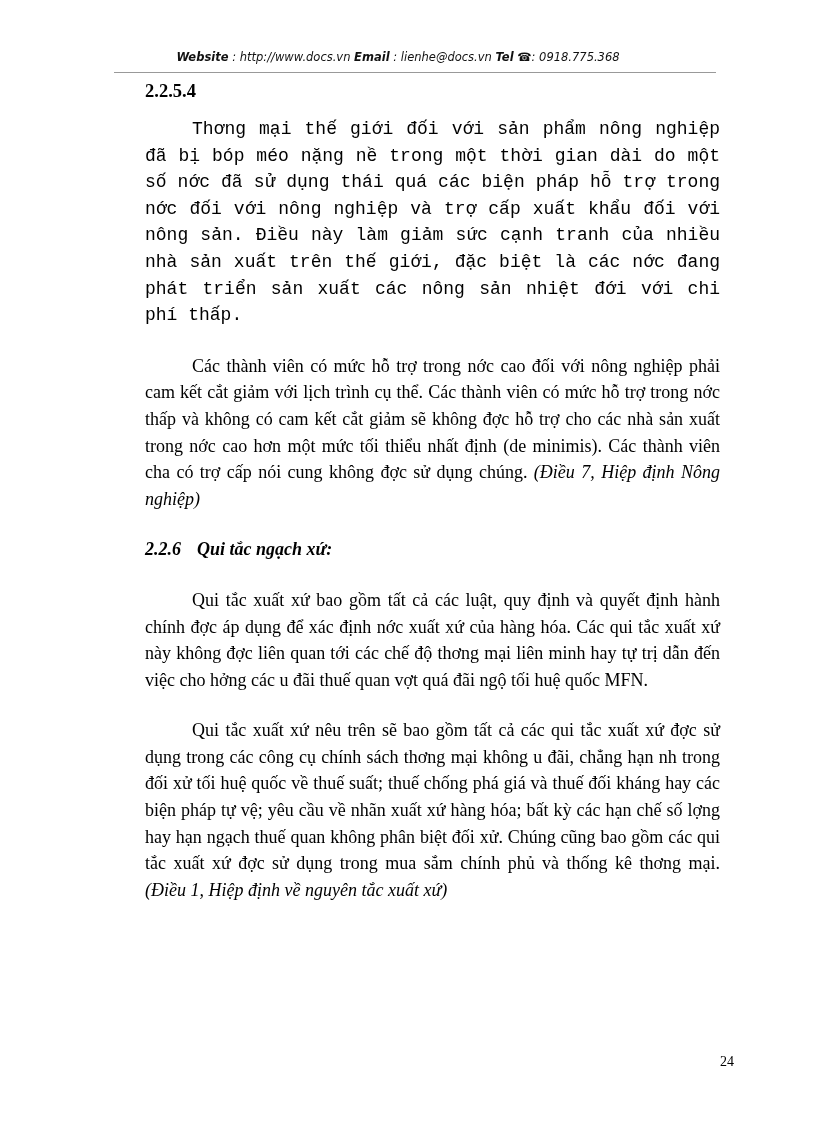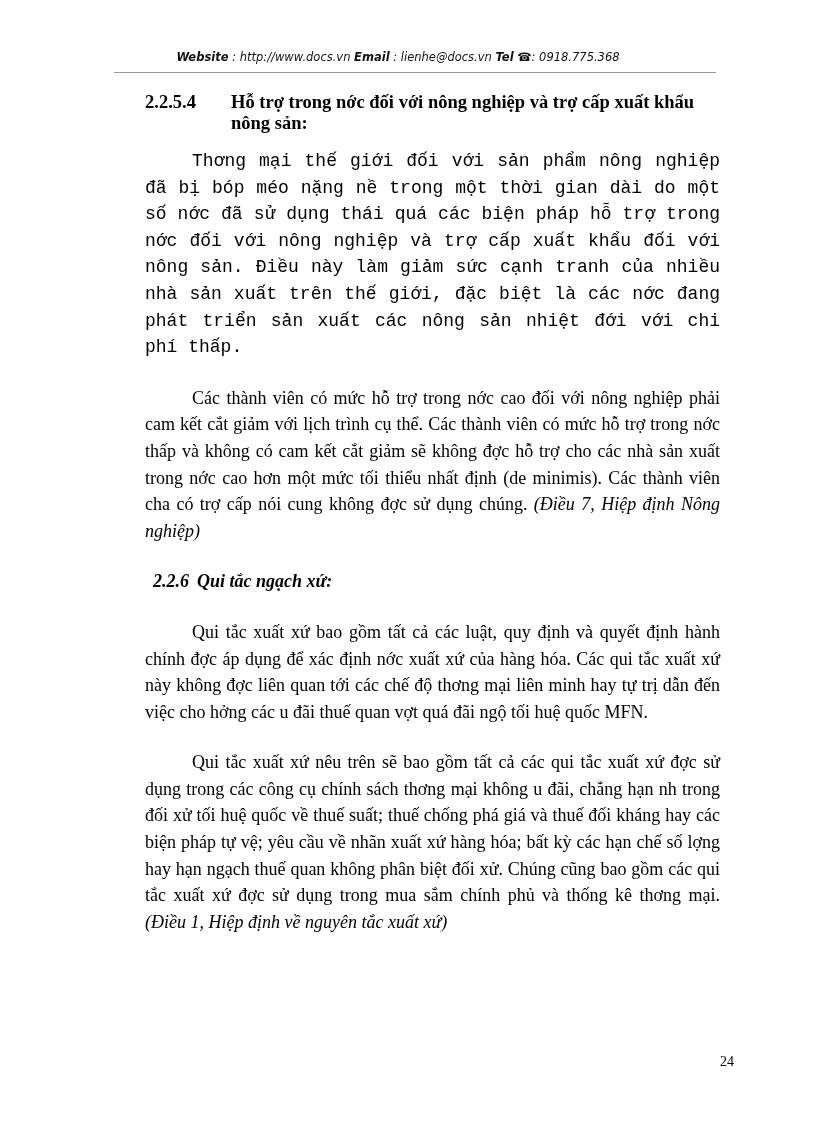--- a/index.html
+++ b/index.html
@@ -1,50 +1,49 @@
 <!DOCTYPE html>
 <html><head>
 <meta charset="utf-8">
 <style>
   html, body { margin: 0; padding: 0; background: #ffffff; }
   body { width: 816px; height: 1123px; position: relative; overflow: hidden; color: #000; }
   .header { position: absolute; left: 0; top: 50px; width: 796px; text-align: center;
             font-family: "DejaVu Sans", sans-serif; font-size: 11.5px; font-style: italic; color: #111; }
   .header b { font-weight: bold; }
   .header-rule { position: absolute; left: 114px; top: 72px; width: 602px; height: 1px; background: #999; }
-  .content { position: absolute; left: 145px; top: 88px; width: 575px;
+  .content { position: absolute; left: 145px; top: 77px; width: 575px;
              font-family: "Liberation Serif", serif; font-size: 18px; line-height: 26.6px; }
   .h1 { font-weight: bold; font-size: 18.5px; line-height: 21px; display: flex; margin-top: 4px; }
   .h1 .num { width: 86px; flex: none; }
   .h1 .ttl { flex: 1; }
   p { margin: 0; text-align: justify; text-indent: 47px; }
   .p1 { margin-top: 14px; font-family: Liberation Mono, monospace; }
   .gap { margin-top: 24px; }
   .cite { font-style: italic; }
   .h2 { font-weight: bold; font-style: italic; font-size: 18px; margin-top: 24px; display: flex; }
-  .h2 .num { width: 52px; flex: none; text-align: center; }
+  .h2 .num { width: 52px; flex: none; }
   .pageno { position: absolute; left: 720px; top: 1054px; font-family: "Liberation Serif", serif; font-size: 14px; }
 </style>
 </head>
 <body>
 
 <div class="header">
   <b>Website</b>
   <span>: http://www.docs.vn</span>
   <b>Email</b>
   <span>: lienhe@docs.vn</span>
   <b>Tel</b>
   <b>☎</b><span>: 0918.775.368</span>
 </div>
 <div class="header-rule"></div>
 
 <div class="content">
   <div class="h1">
     <span class="num">2.2.5.4</span>
-    <span class="ttl">Hỗ trợ trong nớc  đối với nông nghiệp và trợ cấp xuất khẩu nông sản:</span>
   </div>
   <p class="p1">Thơng  mại thế giới đối với sản phẩm nông nghiệp đã bị bóp méo nặng nề trong một thời gian dài do một số nớc  đã sử dụng thái quá các biện pháp hỗ trợ trong nớc  đối với nông nghiệp và trợ cấp xuất khẩu đối với nông sản. Điều này làm giảm sức cạnh tranh của nhiều nhà sản xuất trên thế giới, đặc biệt là các nớc  đang phát triển sản xuất các nông sản nhiệt đới với chi phí thấp.</p>
   <p class="gap"><span>Các thành viên có mức hỗ trợ trong nớc  cao đối với nông nghiệp phải cam kết cắt giảm với lịch trình cụ thể. Các thành viên có mức hỗ trợ trong nớc  thấp và không có cam kết cắt giảm sẽ không đợc  hỗ trợ cho các nhà sản xuất trong nớc  cao hơn một mức tối thiểu nhất định (de minimis). Các thành viên cha  có trợ cấp nói cung không đợc  sử dụng chúng. </span><span class="cite">(Điều 7, Hiệp định Nông nghiệp)</span></p>
 
   <div class="h2">
     <span class="num">2.2.6</span>
     <span>Qui tắc ngạch xứ:</span>
   </div>
   <p class="gap">Qui tắc xuất xứ bao gồm tất cả các luật, quy định và quyết định hành chính đợc  áp dụng để xác định nớc  xuất xứ của hàng hóa. Các qui tắc xuất xứ này không đợc  liên quan tới các chế độ thơng  mại liên minh hay tự trị dẫn đến việc cho hởng  các u  đãi thuế quan vợt  quá đãi ngộ tối huệ quốc MFN.</p>
   <p class="gap"><span>Qui tắc xuất xứ nêu trên sẽ bao gồm tất cả các qui tắc xuất xứ đợc  sử dụng trong các công cụ chính sách thơng  mại không u  đãi, chẳng hạn nh  trong đối xử tối huệ quốc về thuế suất; thuế chống phá giá và thuế đối kháng hay các biện pháp tự vệ; yêu cầu về nhãn xuất xứ hàng hóa; bất kỳ các hạn chế số lợng  hay hạn ngạch thuế quan không phân biệt đối xử. Chúng cũng bao gồm các qui tắc xuất xứ đợc  sử dụng trong mua sắm chính phủ và thống kê thơng  mại. </span><span class="cite">(Điều 1, Hiệp định về nguyên tắc xuất xứ)</span></p>

